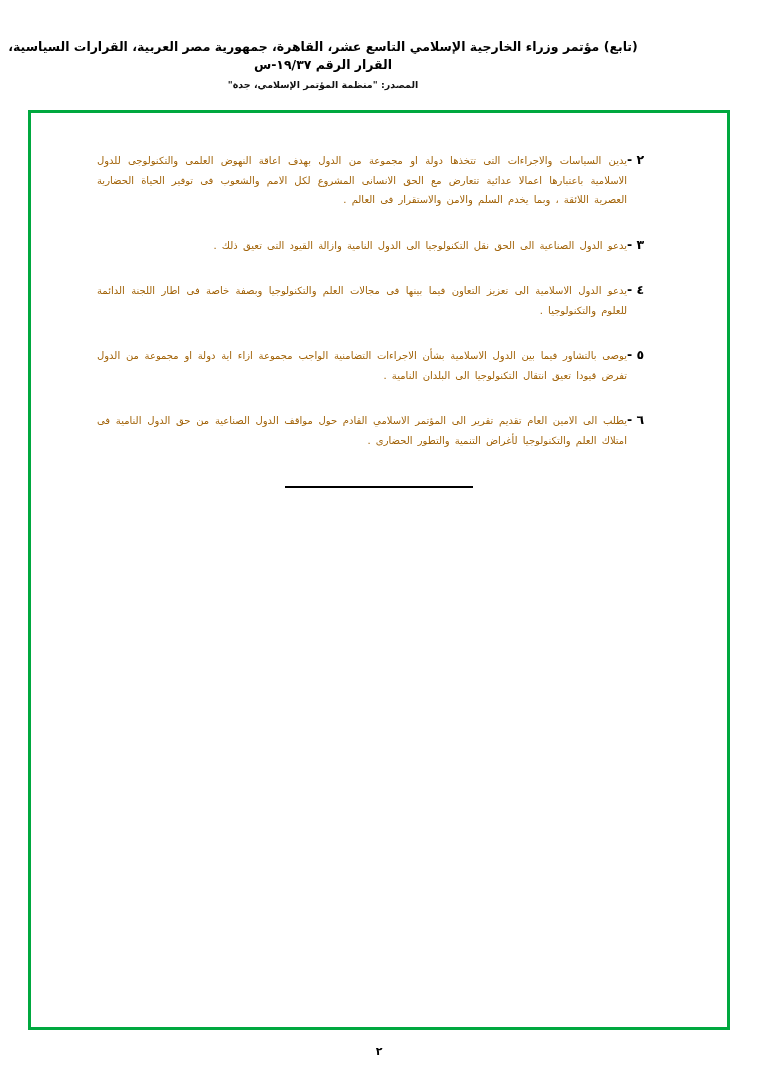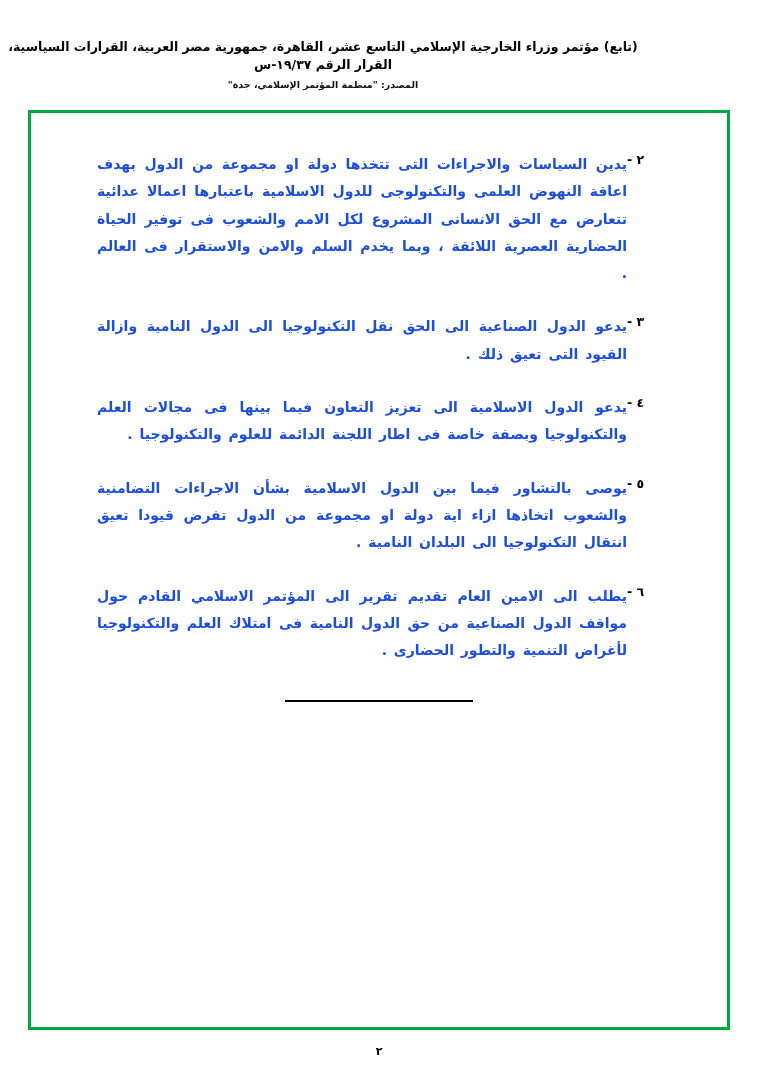--- a/index.html
+++ b/index.html
@@ -70,26 +70,26 @@
     width: 40px;
     text-align: left;
     font-size: 12.5px;
     font-weight: bold;
     padding-top: 1px;
     color: #000;
     letter-spacing: 0.5px;
   }
   .clause-body {
     flex: 1 1 auto;
-    font-size: 14px;
-    font-weight: bold;
+    font-size: 10px;
+    font-weight: normal;
     line-height: 1.95;
     text-align: justify;
     text-align-last: right;
-    color: #1d4ed8;
+    color: #a16207;
     word-spacing: 2px;
     letter-spacing: 0.6px;
     padding-left: 6px;
   }
 
   
   .end-rule-wrap {
     margin-top: 36px;
     display: flex;
     justify-content: center;
@@ -133,21 +133,21 @@
       <div class="clause-body">يدعو الدول الصناعية الى الحق نقل التكنولوجيا الى الدول النامية وازالة القيود التى تعيق ذلك .</div>
     </div>
 
     <div class="clause">
       <div class="clause-number">٤ -</div>
       <div class="clause-body">يدعو الدول الاسلامية الى تعزيز التعاون فيما بينها فى مجالات العلم والتكنولوجيا وبصفة خاصة فى اطار اللجنة الدائمة للعلوم والتكنولوجيا .</div>
     </div>
 
     <div class="clause">
       <div class="clause-number">٥ -</div>
-      <div class="clause-body">يوصى بالتشاور فيما بين الدول الاسلامية بشأن الاجراءات التضامنية والشعوب اتخاذها ازاء اية دولة او مجموعة من الدول تفرض قيودا تعيق انتقال التكنولوجيا الى البلدان النامية .</div>
+      <div class="clause-body">يوصى بالتشاور فيما بين الدول الاسلامية بشأن الاجراءات التضامنية الواجب مجموعة ازاء اية دولة او مجموعة من الدول تفرض قيودا تعيق انتقال التكنولوجيا الى البلدان النامية .</div>
     </div>
 
     <div class="clause">
       <div class="clause-number">٦ -</div>
       <div class="clause-body">يطلب الى الامين العام تقديم تقرير الى المؤتمر الاسلامي القادم حول مواقف الدول الصناعية من حق الدول النامية فى امتلاك العلم والتكنولوجيا لأغراض التنمية والتطور الحضارى .</div>
     </div>
 
     <div class="end-rule-wrap">
       <div class="end-rule"></div>
     </div>

